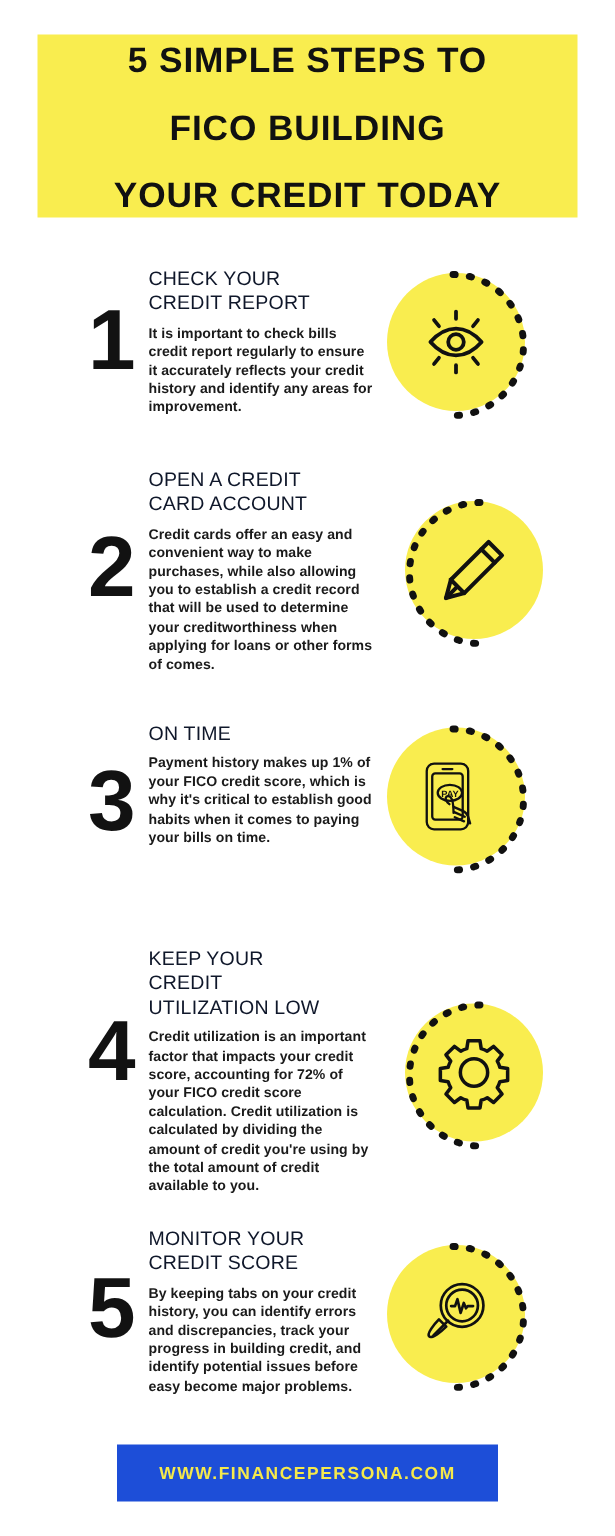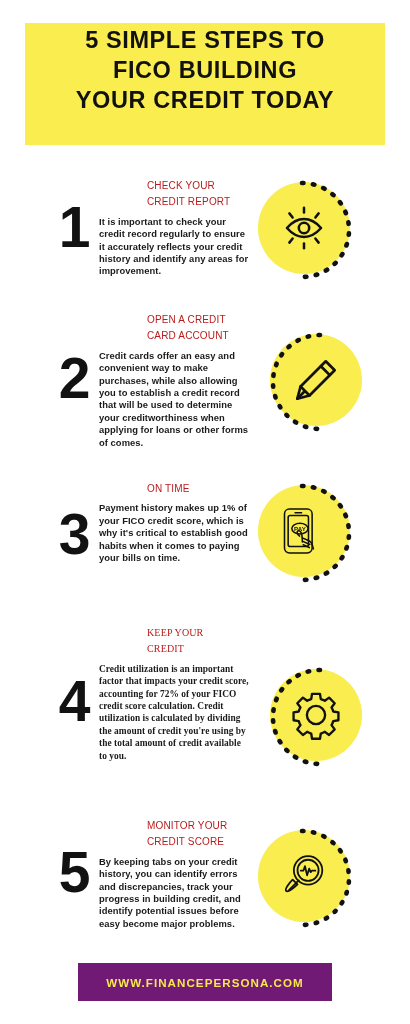--- a/index.html
+++ b/index.html
@@ -21,21 +21,21 @@
   .title-banner {
     position: absolute;
     left: 25px;
     top: 23px;
     width: 360px;
     height: 122px;
     background: #F9ED4F;
     display: flex;
     flex-direction: column;
     align-items: center;
-    justify-content: flex-start;
+    justify-content: space-between;
     padding-top: 2px;
   }
   .title-line {
     color: #111111;
     font-weight: bold;
     font-size: 23.5px;
     line-height: 30px;
     letter-spacing: 0.6px;
     text-align: center;
     white-space: nowrap;
@@ -57,28 +57,27 @@
     font-size: 57px;
     line-height: 57px;
     letter-spacing: -1px;
   }
   .step-text {
     position: absolute;
     left: 99px;
     width: 152px;
   }
   .step-head {
-    color: #b91c1c;
-    font-size: 10px;
+    color: #0f172a;
+    font-size: 13px;
     line-height: 16.4px;
     letter-spacing: 0.15px;
     font-weight: 400;
     text-transform: uppercase;
     margin-bottom: 5px;
-    margin-left: 48px;
   }
   .step-body {
     color: #1a1a1a;
     font-size: 9.4px;
     line-height: 12.4px;
     font-weight: bold;
     letter-spacing: 0.05px;
   }
 
   
@@ -110,21 +109,21 @@
   .medallion.arc-right .glyph { left: 20px; }
   .medallion.arc-left  .glyph { left: 32px; }
 
   
   .footer-bar {
     position: absolute;
     left: 78px;
     top: 963px;
     width: 254px;
     height: 38px;
-    background: #701a75;
+    background: #1d4ed8;
     display: flex;
     align-items: center;
     justify-content: center;
   }
   .footer-text {
     color: #F5E94B;
     font-weight: bold;
     font-size: 11.6px;
     letter-spacing: 1.05px;
     white-space: nowrap;
@@ -141,21 +140,21 @@
     <div class="title-line">YOUR CREDIT TODAY</div>
   </div>
 
   <div class="step" style="top:178px;">
     <div class="step-num" style="top:21px;">1</div>
     <div class="step-text" style="top:0px;">
       <div class="step-head">
         <div>CHECK YOUR</div>
         <div>CREDIT REPORT</div>
       </div>
-      <div class="step-body">It is important to check your credit record regularly to ensure it accurately reflects your credit history and identify any areas for improvement.</div>
+      <div class="step-body">It is important to check bills credit report regularly to ensure it accurately reflects your credit history and identify any areas for improvement.</div>
     </div>
     <div class="medallion arc-right" style="left:258px; top:4px;">
       <div class="disc"></div>
       <svg class="arc" viewBox="0 0 104 104">
         <path d="M 44 5 A 47 47 0 1 1 44 99" fill="none" stroke="#111111" stroke-width="4.6" stroke-linecap="round" stroke-dasharray="1.5 9.5"></path>
       </svg>
       <svg class="glyph" viewBox="0 0 64 64">
         <g fill="none" stroke="#111111" stroke-width="3.1" stroke-linecap="round" stroke-linejoin="round">
           <path d="M11 32 C18 24 26 21 32 21 C38 21 46 24 53 32 C46 40 38 43 32 43 C26 43 18 40 11 32 Z"></path>
           <circle cx="32" cy="32" r="6.4"></circle>
@@ -219,24 +218,25 @@
           <path d="M30.6 44.8 L39.2 48.6"></path>
           <path d="M31 49 L38.6 52.4"></path>
         </g>
         <text x="27" y="32" font-family="'Liberation Sans', sans-serif" font-size="7.6" font-weight="bold" fill="#111111" text-anchor="middle">PAY</text>
       </svg>
     </div>
   </div>
 
   <div class="step" style="top:621px;">
     <div class="step-num" style="top:52px;">4</div>
-    <div class="step-text" style="top:4px;font-family:Liberation Serif, serif;">
+    <div class="step-text" style="top:10px;">
       <div class="step-head">
         <div>KEEP YOUR</div>
         <div>CREDIT</div>
+        <div>UTILIZATION LOW</div>
       </div>
       <div class="step-body">Credit utilization is an important factor that impacts your credit score, accounting for 72% of your FICO credit score calculation. Credit utilization is calculated by dividing the amount of credit you're using by the total amount of credit available to you.</div>
     </div>
     <div class="medallion arc-left" style="left:258px; top:48px;">
       <div class="disc"></div>
       <svg class="arc" viewBox="0 0 104 104">
         <path d="M 62 5 A 47 47 0 1 0 62 99" fill="none" stroke="#111111" stroke-width="4.6" stroke-linecap="round" stroke-dasharray="1.5 9.5"></path>
       </svg>
       <svg class="glyph" viewBox="0 0 64 64">
         <g fill="none" stroke="#111111" stroke-width="2.9" stroke-linecap="round" stroke-linejoin="round">

